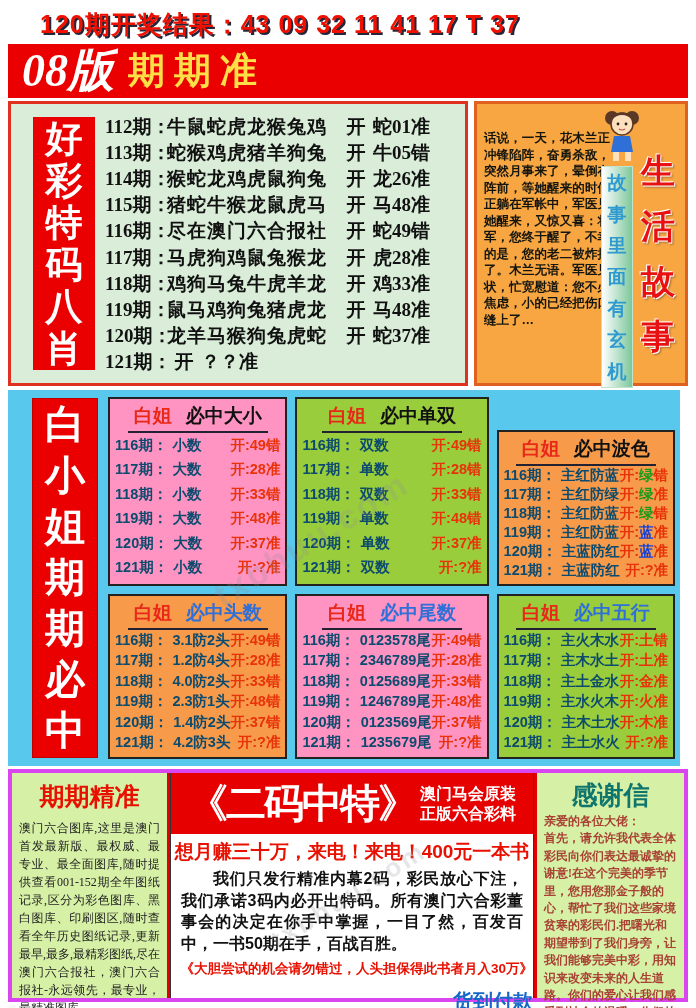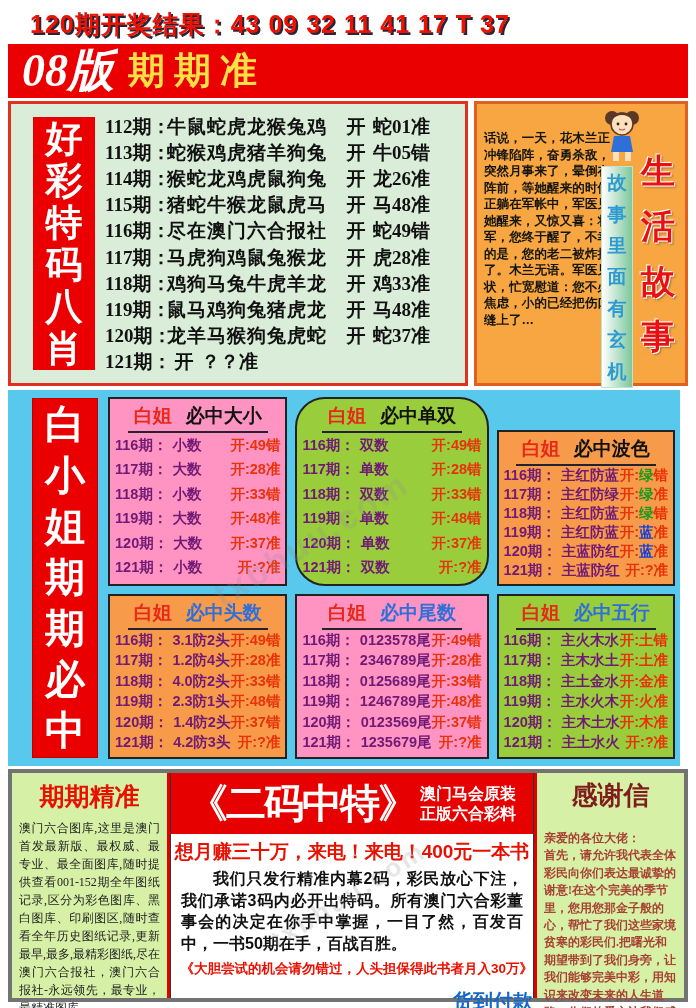--- a/index.html
+++ b/index.html
@@ -1,19 +1,19 @@
 <!DOCTYPE html>
 <html><head>
 <meta charset="utf-8">
 <style>
   html,body{margin:0;padding:0;background:#fff;}
   .page{position:relative;width:696px;height:1008px;background:#fff;overflow:hidden;
         font-family:"Liberation Sans",sans-serif;}
   
-  .result-line{position:absolute;left:30px;top:8px;font-size:25px;font-weight:bold;
+  .result-line{position:absolute;left:40px;top:8px;font-size:25px;font-weight:bold;
 ardcode    color:#f01000;}
   .result-line{color:#f01000;text-shadow:2px 2px 0 #26263a;letter-spacing:1px;}
   .banner{position:absolute;left:8px;top:44px;width:680px;height:54px;background:#ea0000;
           display:flex;align-items:center;gap:14px;padding-left:14px;box-sizing:border-box;}
   .banner .edition{color:#fff;font-family:"Liberation Serif",serif;font-style:italic;
           font-weight:bold;font-size:46px;line-height:1;}
   .banner .btitle{color:#fde047;font-weight:bold;font-size:37px;letter-spacing:9px;}
   
   .zodiac-panel{position:absolute;left:8px;top:101px;width:460px;height:285px;
           background:#d9edd8;border:3px solid #e03020;box-sizing:border-box;}
@@ -52,25 +52,25 @@
          grid-template-columns:repeat(3,1fr);grid-template-rows:1fr 1fr;gap:8px;}
   .box{border:2px solid #222;box-sizing:border-box;padding:3px 5px 4px 5px;
        display:flex;flex-direction:column;}
   .box-hd{align-self:center;border-bottom:2px solid #223;padding:1px 6px 2px 6px;
           white-space:nowrap;}
   .box-who{color:#e82818;font-weight:bold;font-size:19px;margin-right:14px;}
   .box-title{font-weight:bold;font-size:19px;}
   .box-rows{flex:1;display:flex;flex-direction:column;justify-content:space-around;}
   .brow{display:flex;justify-content:space-between;align-items:baseline;font-size:14.5px;
         font-weight:bold;white-space:nowrap;}
-  .brow .bl{color:#701a75;}
+  .brow .bl{color:#0c4a6e;}
   .brow .bl .bper{margin-right:5px;}
   .brow .br{color:#e8320a;}
   
-  .bottom{position:absolute;left:8px;top:769px;width:680px;height:233px;border:4px solid #737373;
+  .bottom{position:absolute;left:8px;top:769px;width:680px;height:233px;border:4px solid #d946ef;
           box-sizing:border-box;display:flex;background:#fff;}
   .b-left{width:158px;background:#d6f0a6;border-right:3px solid #e00000;padding:5px 7px;
           box-sizing:border-box;}
   .b-left-title{color:#e81000;font-weight:bold;font-size:25px;text-align:center;margin:2px 0 6px 0;}
   .b-left-text{font-size:12px;line-height:1.5;color:#222;text-align:justify;
           font-family:"Liberation Serif",serif;}
   .b-center{flex:1;display:flex;flex-direction:column;background:#fff;border-left:1px solid #333;
           border-right:1px solid #333;}
   .b-banner{background:#e60000;display:flex;align-items:center;justify-content:center;
           gap:4px;padding:3px 2px;text-align:right;}
@@ -79,21 +79,21 @@
           line-height:1.25;}
   .b-slogan{color:#e81000;font-weight:bold;font-size:19px;text-align:center;margin:5px 0 3px 0;
           white-space:nowrap;}
   .b-body{padding:0 10px;font-size:16px;font-weight:bold;color:#111;line-height:1.35;
           text-indent:2em;text-align:justify;}
   .b-note-row{display:flex;justify-content:center;align-items:flex-end;gap:10px;margin-top:6px;flex-direction:column;}
   .b-note{color:#e81000;font-weight:bold;font-size:13.5px;white-space:nowrap;}
   .b-cod{color:#1668c8;font-weight:bold;font-size:20px;white-space:nowrap;}
   .b-right{width:150px;background:#d6f0a6;border-left:3px solid #e00000;padding:4px 7px;
           box-sizing:border-box;}
-  .b-right-title{color:#7f1d1d;font-weight:bold;font-size:26px;text-align:center;margin:1px 0 17px 0;}
+  .b-right-title{color:#0f766e;font-weight:bold;font-size:26px;text-align:center;margin:1px 0 0 0;}
   .b-right-text{font-size:12px;line-height:1.45;color:#a84034;font-weight:bold;
           white-space:pre-line;font-family:"Liberation Serif",serif;}
   
   .wm{position:absolute;color:rgba(140,140,150,.22);font-size:34px;font-weight:bold;
       transform:rotate(-32deg);pointer-events:none;letter-spacing:3px;}
   .wm1{left:200px;top:520px;}
   .wm2{left:260px;top:880px;font-size:26px;}
 </style>
 </head>
 <body>
@@ -243,21 +243,21 @@
             <div class="brow">
               <span class="bl"><span class="bper">120期：</span><span>大数</span></span>
               <span class="br"><span>开:</span><span>37</span><span>准</span></span>
             </div>
             <div class="brow">
               <span class="bl"><span class="bper">121期：</span><span>小数</span></span>
               <span class="br"><span>开:</span><span>?</span><span>准</span></span>
             </div>
           </div>
       </div>
-      <div class="box" style="background: rgb(154, 205, 60); border-radius: 30px;">
+      <div class="box" style="background: rgb(154, 205, 60);">
         <div class="box-hd"><span class="box-who">白姐</span><span class="box-title" style="color: rgb(17, 17, 17);">必中单双</span></div>
         <div class="box-rows">
             <div class="brow">
               <span class="bl"><span class="bper">116期：</span><span>双数</span></span>
               <span class="br"><span>开:</span><span>49</span><span>错</span></span>
             </div>
             <div class="brow">
               <span class="bl"><span class="bper">117期：</span><span>单数</span></span>
               <span class="br"><span>开:</span><span>28</span><span>错</span></span>
             </div>

